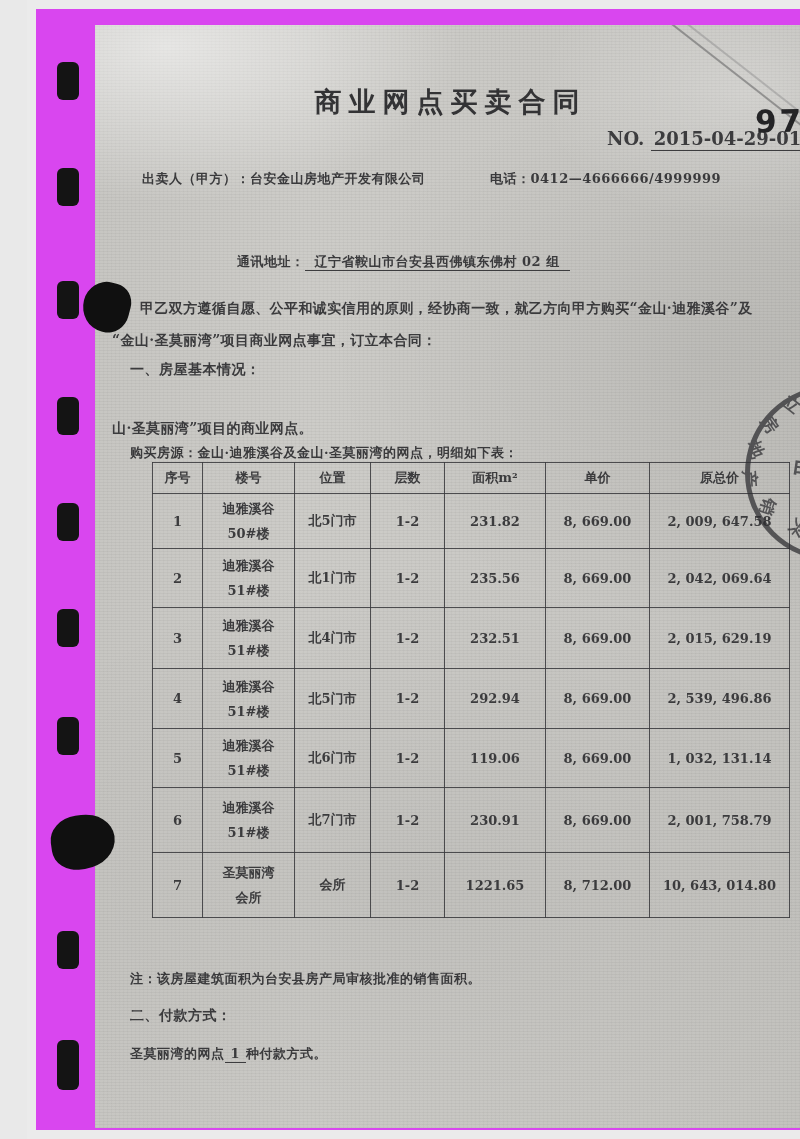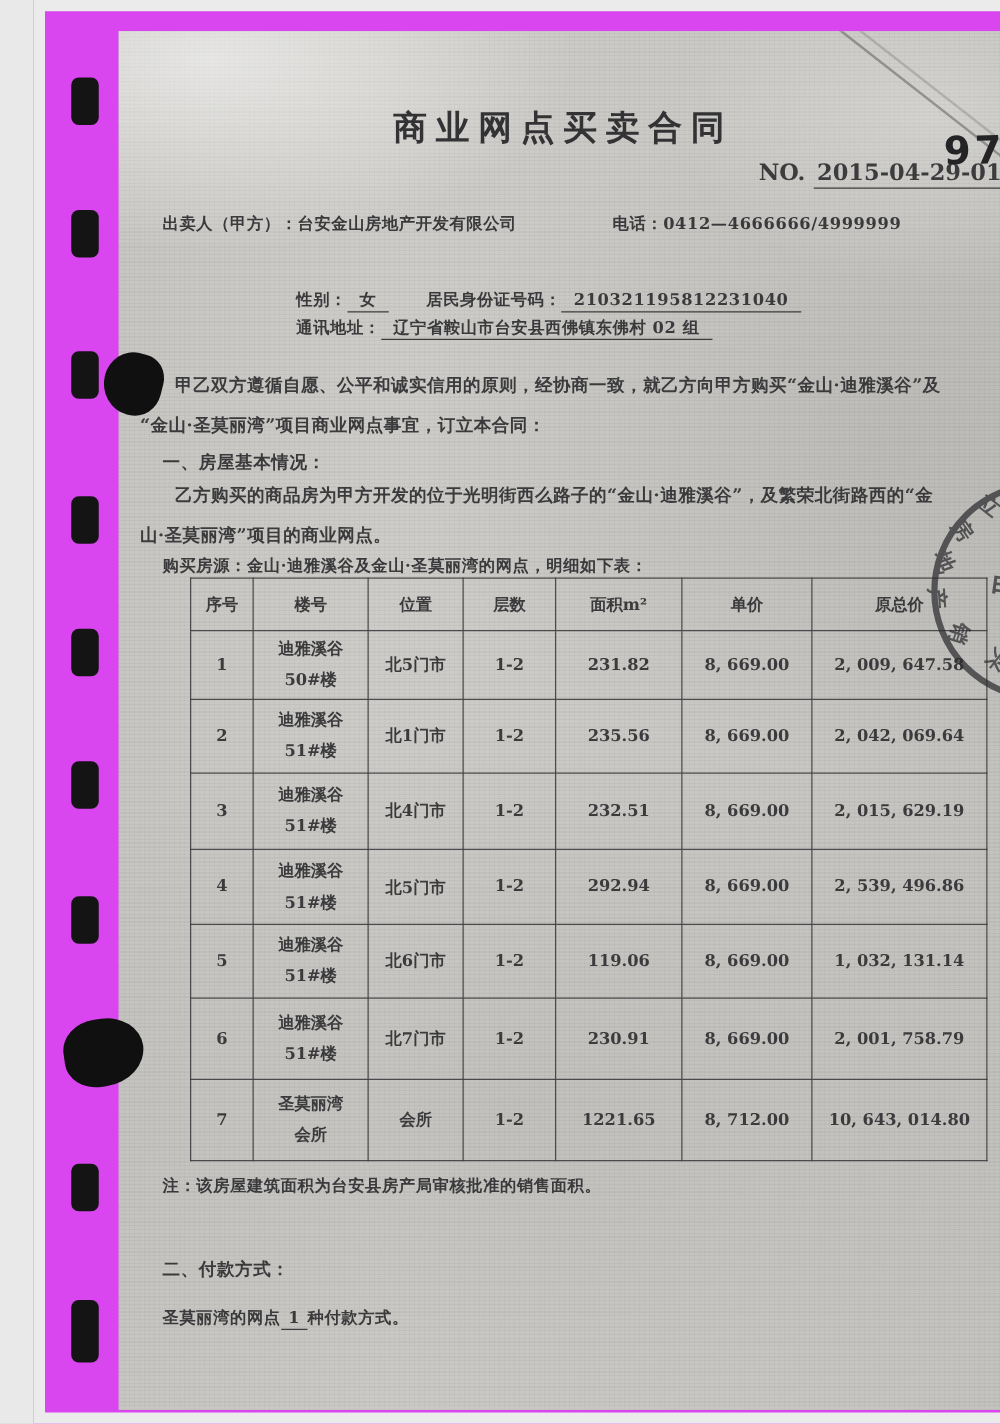--- a/index.html
+++ b/index.html
@@ -72,21 +72,21 @@
     border-collapse:collapse; table-layout:fixed;
     font-size:13px; font-weight:600; color:#3b3b3d;
   }
   table.props th, table.props td {
     border:1.6px solid rgba(58,58,62,0.88);
     text-align:center; vertical-align:middle;
     overflow:hidden; white-space:nowrap;
   }
   table.props th { font-size:13px; font-weight:700; }
   td.c-bld div { line-height:25px; }
-  tr.r0 { height:42px; } tr.r1 { height:55px; } tr.r2 { height:59px; }
+  tr.r0 { height:31px; } tr.r1 { height:55px; } tr.r2 { height:59px; }
   tr.r3 { height:61px; } tr.r4 { height:60px; } tr.r5 { height:59px; }
   tr.r6 { height:65px; } tr.r7 { height:65px; } tr.r8 { height:35px; }
 
   
   .stamp { position:absolute; left:650px; top:360px; width:176px; height:176px; opacity:0.72; }
   .stamp-ring {
     position:absolute; inset:0; border:5px solid #2c2c30; border-radius:50%;
   }
   .sc { position:absolute; font-weight:700; color:#2c2c30;
         font-family:"DejaVu Sans","Liberation Sans",sans-serif; }
@@ -121,40 +121,36 @@
     <div class="crease"></div>
     <div class="crease2"></div>
 
     <div class="abs title">商业网点买卖合同</div>
     <div class="abs no-line">
       <span>NO.</span>
       <span class="val">2015-04-29-01</span>
     </div>
     <div class="abs page-mark">97</div>
 
-    <div class="abs t" style="left:35px; top:145px;">
+    <div class="abs t" style="left:47px; top:145px;">
       <span>出卖人（甲方）：</span><span>台安金山房地产开发有限公司</span>
     </div>
     <div class="abs t" style="left:395px; top:145px;">
       <span>电话：</span><span>0412—4666666/4999999</span>
     </div>
 
-    <div class="abs t" style="left:142px; top:206px;">
-      <span>性别：</span><span class="uline">女</span><span class="gap"></span><span>居民身份证号码：</span><span class="uline">210321195812231040</span>
-    </div>
     <div class="abs t" style="left:142px; top:228px;">
       <span>通讯地址：</span><span class="uline">辽宁省鞍山市台安县西佛镇东佛村 02 组</span>
     </div>
 
     <div class="abs para" style="left:17px; top:307px;">“金山·圣莫丽湾”项目商业网点事宜，订立本合同：</div>
     <div class="abs para indent" style="left:17px; top:275px; width:680px;">甲乙双方遵循自愿、公平和诚实信用的原则，经协商一致，就乙方向甲方购买“金山·迪雅溪谷”及</div>
 
     <div class="abs t" style="left:35px; top:336px; font-size:14px;">一、房屋基本情况：</div>
 
-    <div class="abs para indent" style="left:17px; top:363px; width:680px;">乙方购买的商品房为甲方开发的位于光明街西么路子的“金山·迪雅溪谷”，及繁荣北街路西的“金</div>
     <div class="abs para" style="left:17px; top:395px;">山·圣莫丽湾”项目的商业网点。</div>
 
     <div class="abs t" style="left:35px; top:419px;">购买房源：金山·迪雅溪谷及金山·圣莫丽湾的网点，明细如下表：</div>
 
     <table class="props">
       <colgroup>
         <col style="width:50px">
           <col style="width:92px">
           <col style="width:76px">
         <col style="width:74px">
@@ -252,21 +248,21 @@
             </td>
         <td>会所</td>
         <td>1-2</td>
         <td>1221.65</td>
         <td>8, 712.00</td>
         <td>10, 643, 014.80</td>
       </tr>
     </tbody>
       </table>
 
-    <div class="abs t" style="left:35px; top:915px;text-align:center;">注：该房屋建筑面积为台安县房产局审核批准的销售面积。</div>
+    <div class="abs t" style="left:35px; top:945px;text-align:center;">注：该房屋建筑面积为台安县房产局审核批准的销售面积。</div>
     <div class="abs t" style="left:35px; top:982px; font-size:14px;">二、付款方式：</div>
     <div class="abs t" style="left:35px; top:1020px;">
       <span>圣莫丽湾的网点</span><span class="uline" style="padding:0 6px 1px 6px;">1</span><span>种付款方式。</span>
     </div>
 
     <div class="stamp">
       <div class="stamp-ring"></div>
       <span class="sc sc1">立</span>
       <span class="sc sc2">房</span>
       <span class="sc sc3">地</span>

